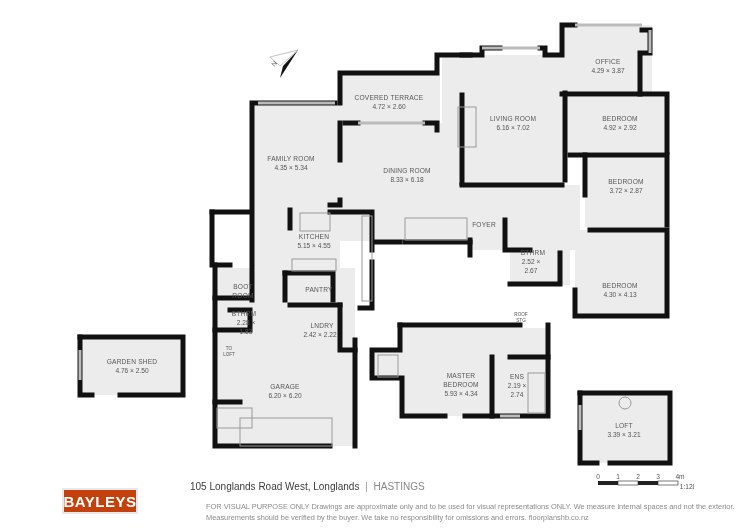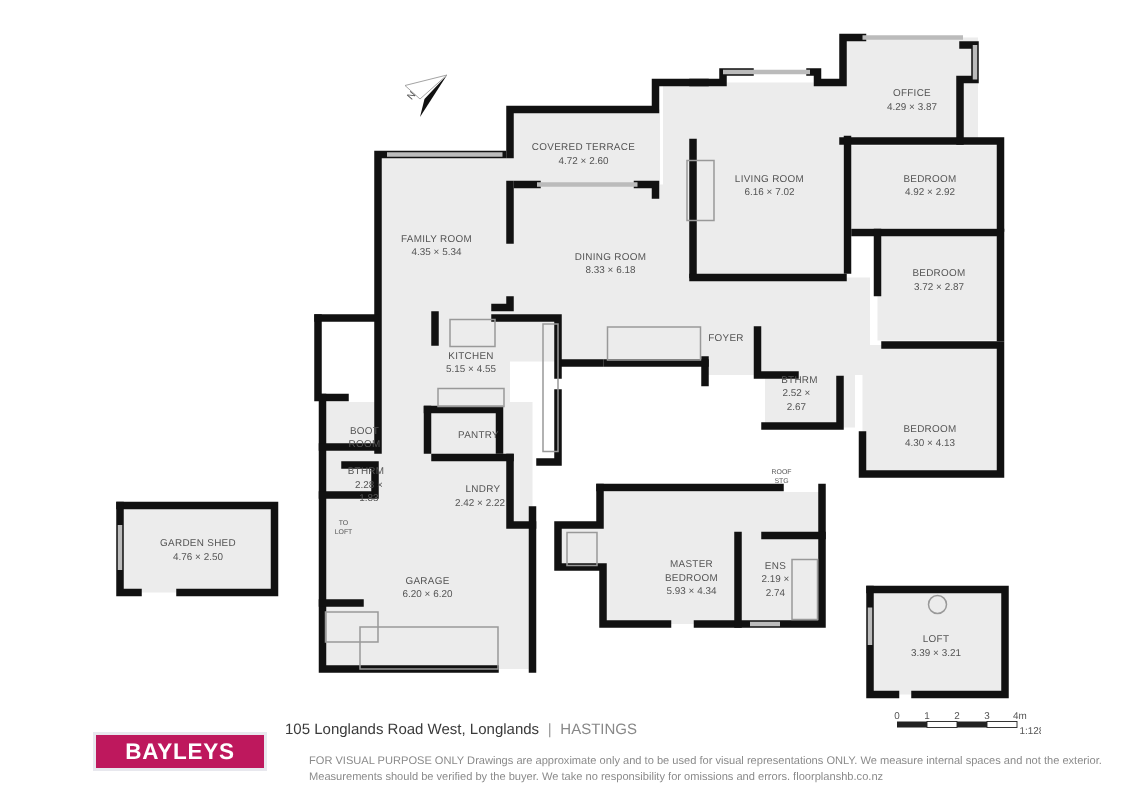--- a/index.html
+++ b/index.html
@@ -5,21 +5,21 @@
   html,body{margin:0;padding:0;background:#fff;}
   body{width:749px;height:529px;position:relative;overflow:hidden;font-family:"Liberation Sans",sans-serif;}
   #plan{position:absolute;left:0;top:0;width:749px;height:470px;}
   .room{fill:#ececec;stroke:none;}
   .wall{fill:none;stroke:#111;stroke-width:5;stroke-linecap:square;}
   .thin{fill:none;stroke:#999;stroke-width:1;}
   .win{stroke:#bbb;stroke-width:3;}
   .lbl{font-family:"Liberation Sans",sans-serif;font-size:6.6px;fill:#555;text-anchor:middle;letter-spacing:0.2px;}
   .dim{font-family:"Liberation Sans",sans-serif;font-size:6.6px;fill:#555;text-anchor:middle;}
   .tiny{font-family:"Liberation Sans",sans-serif;font-size:4.6px;fill:#555;text-anchor:middle;}
-  .logo{position:absolute;left:62px;top:488px;width:116px;height:26px;background:#be185d;border:2px solid #e8e8ee;box-sizing:border-box;display:flex;align-items:center;justify-content:center;}
+  .logo{position:absolute;left:62px;top:488px;width:76px;height:26px;background:#c2410c;border:2px solid #e8e8ee;box-sizing:border-box;display:flex;align-items:center;justify-content:center;}
   .logo span{color:#fff;font-weight:bold;font-size:15px;letter-spacing:0.5px;font-family:"Liberation Sans",sans-serif;}
   .address{position:absolute;left:190px;top:481px;font-size:10px;color:#3a3a3a;white-space:nowrap;}
   .address .sep{color:#999;margin:0 3px;}
   .address .city{color:#888;}
   .disc{position:absolute;left:206px;top:502px;width:560px;font-size:7.4px;line-height:10.5px;color:#8a8a8a;}
   .scale{position:absolute;left:594px;top:472px;width:100px;height:22px;}
 </style>
 </head>
 <body>
 

